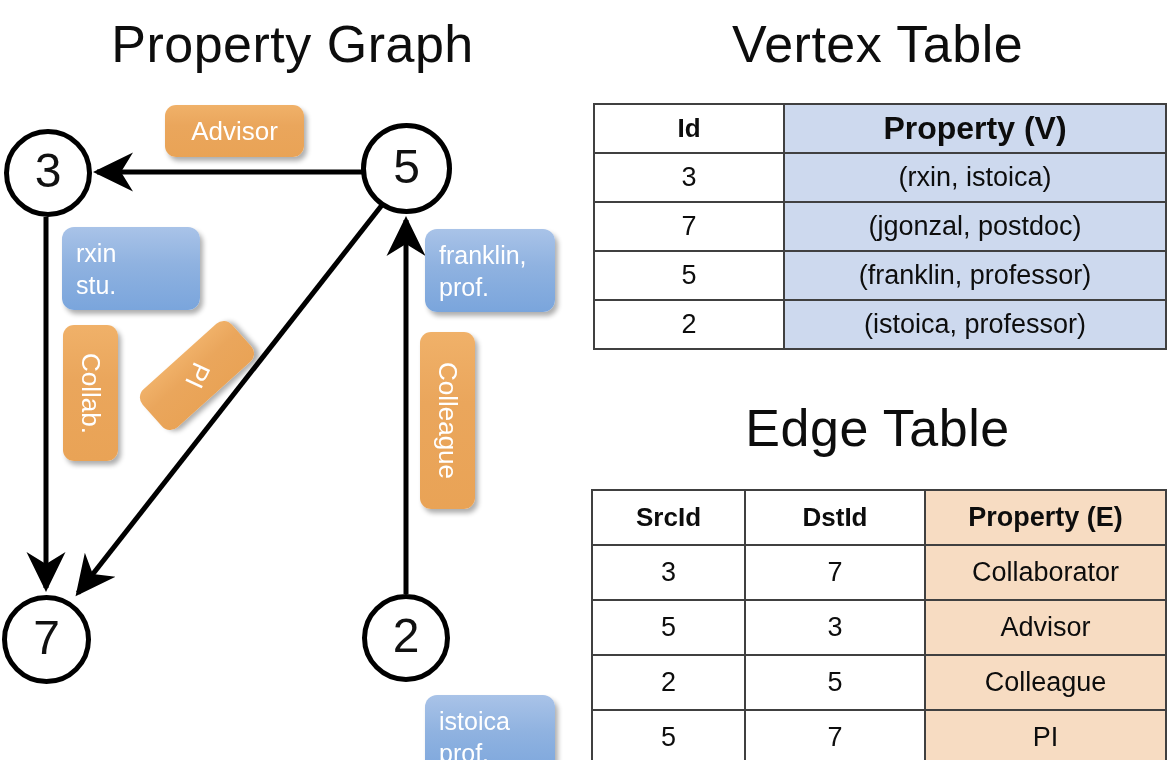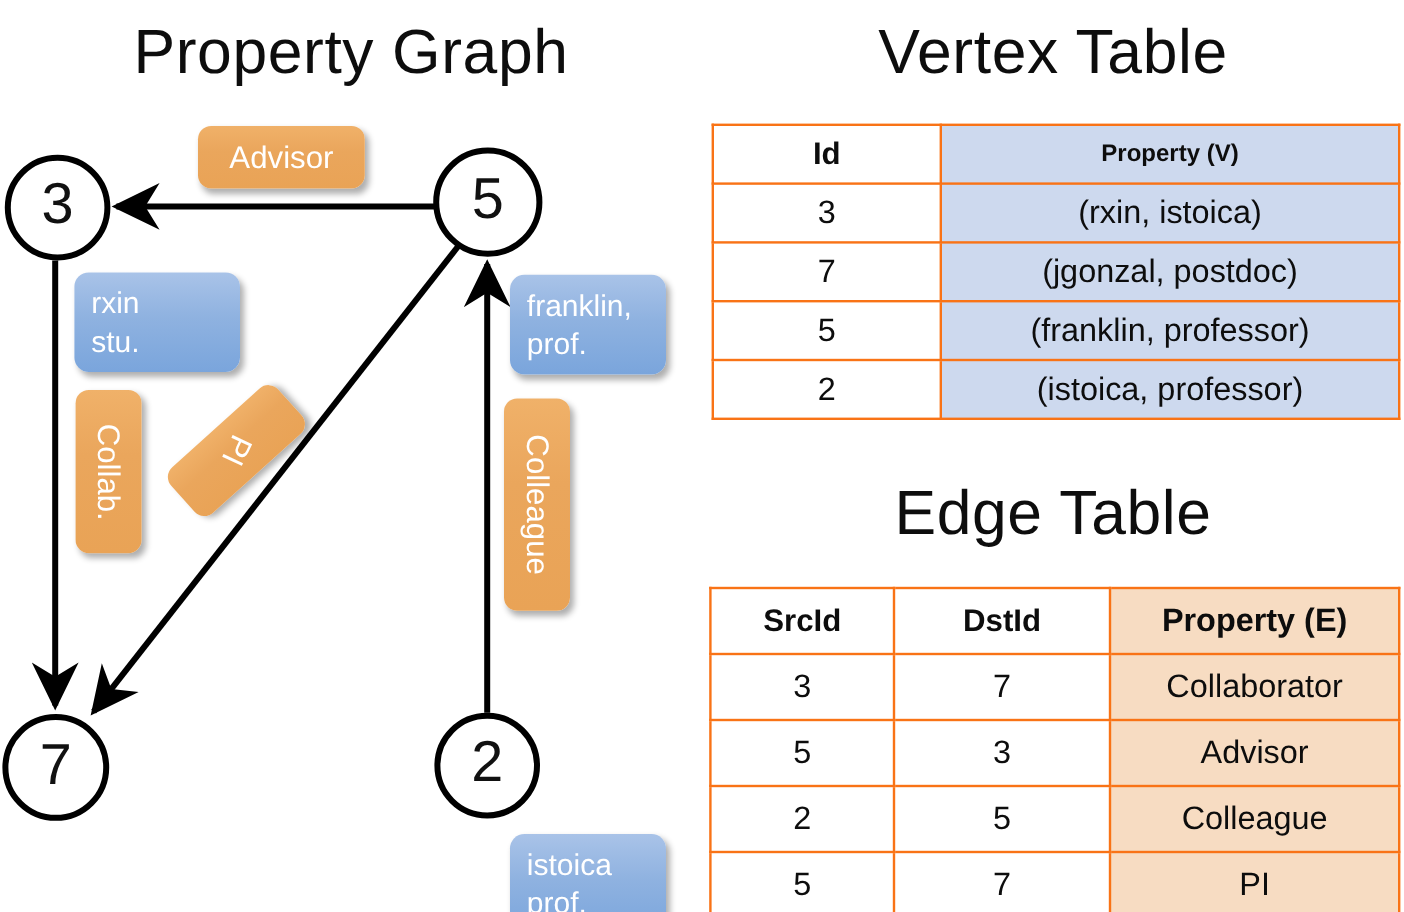--- a/index.html
+++ b/index.html
@@ -107,35 +107,35 @@
 
   
   table.grid {
     position: absolute;
     border-collapse: collapse;
     table-layout: fixed;
     font-family: "Liberation Sans", sans-serif;
     font-weight: 300;
   }
   table.grid td, table.grid th {
-    border: 2px solid #f97316;
+    border: 2px solid #404040;
     text-align: center;
     font-weight: 300;
     color: #0d0d0d;
     padding: 0;
   }
   table.grid th {
     font-weight: bold;
   }
 
   
   #vertex-table { left: 593px; top: 103px; width: 574px; }
   #vertex-table th, #vertex-table td { height: 47px; font-size: 27px; }
   #vertex-table th.hdr-id { width: 188px; background: #ffffff; font-size: 26px; }
-  #vertex-table th.hdr-prop { background: #cdd9ee; font-size: 20px; }
+  #vertex-table th.hdr-prop { background: #cdd9ee; font-size: 32px; }
   #vertex-table td.cell-id { background: #ffffff; }
   #vertex-table td.cell-prop { background: #cdd9ee; }
 
   
   #edge-table { left: 591px; top: 489px; width: 576px; }
   #edge-table th, #edge-table td { height: 53px; font-size: 27px; text-align: center; }
   #edge-table th.hdr-src, #edge-table th.hdr-dst { width: 151px; background: #ffffff; font-size: 26px; }
   #edge-table th.hdr-src { width: 151px; }
   #edge-table th.hdr-dst { width: 178px; }
   #edge-table th.hdr-prop { background: #f7dcc2; font-size: 27px; }

